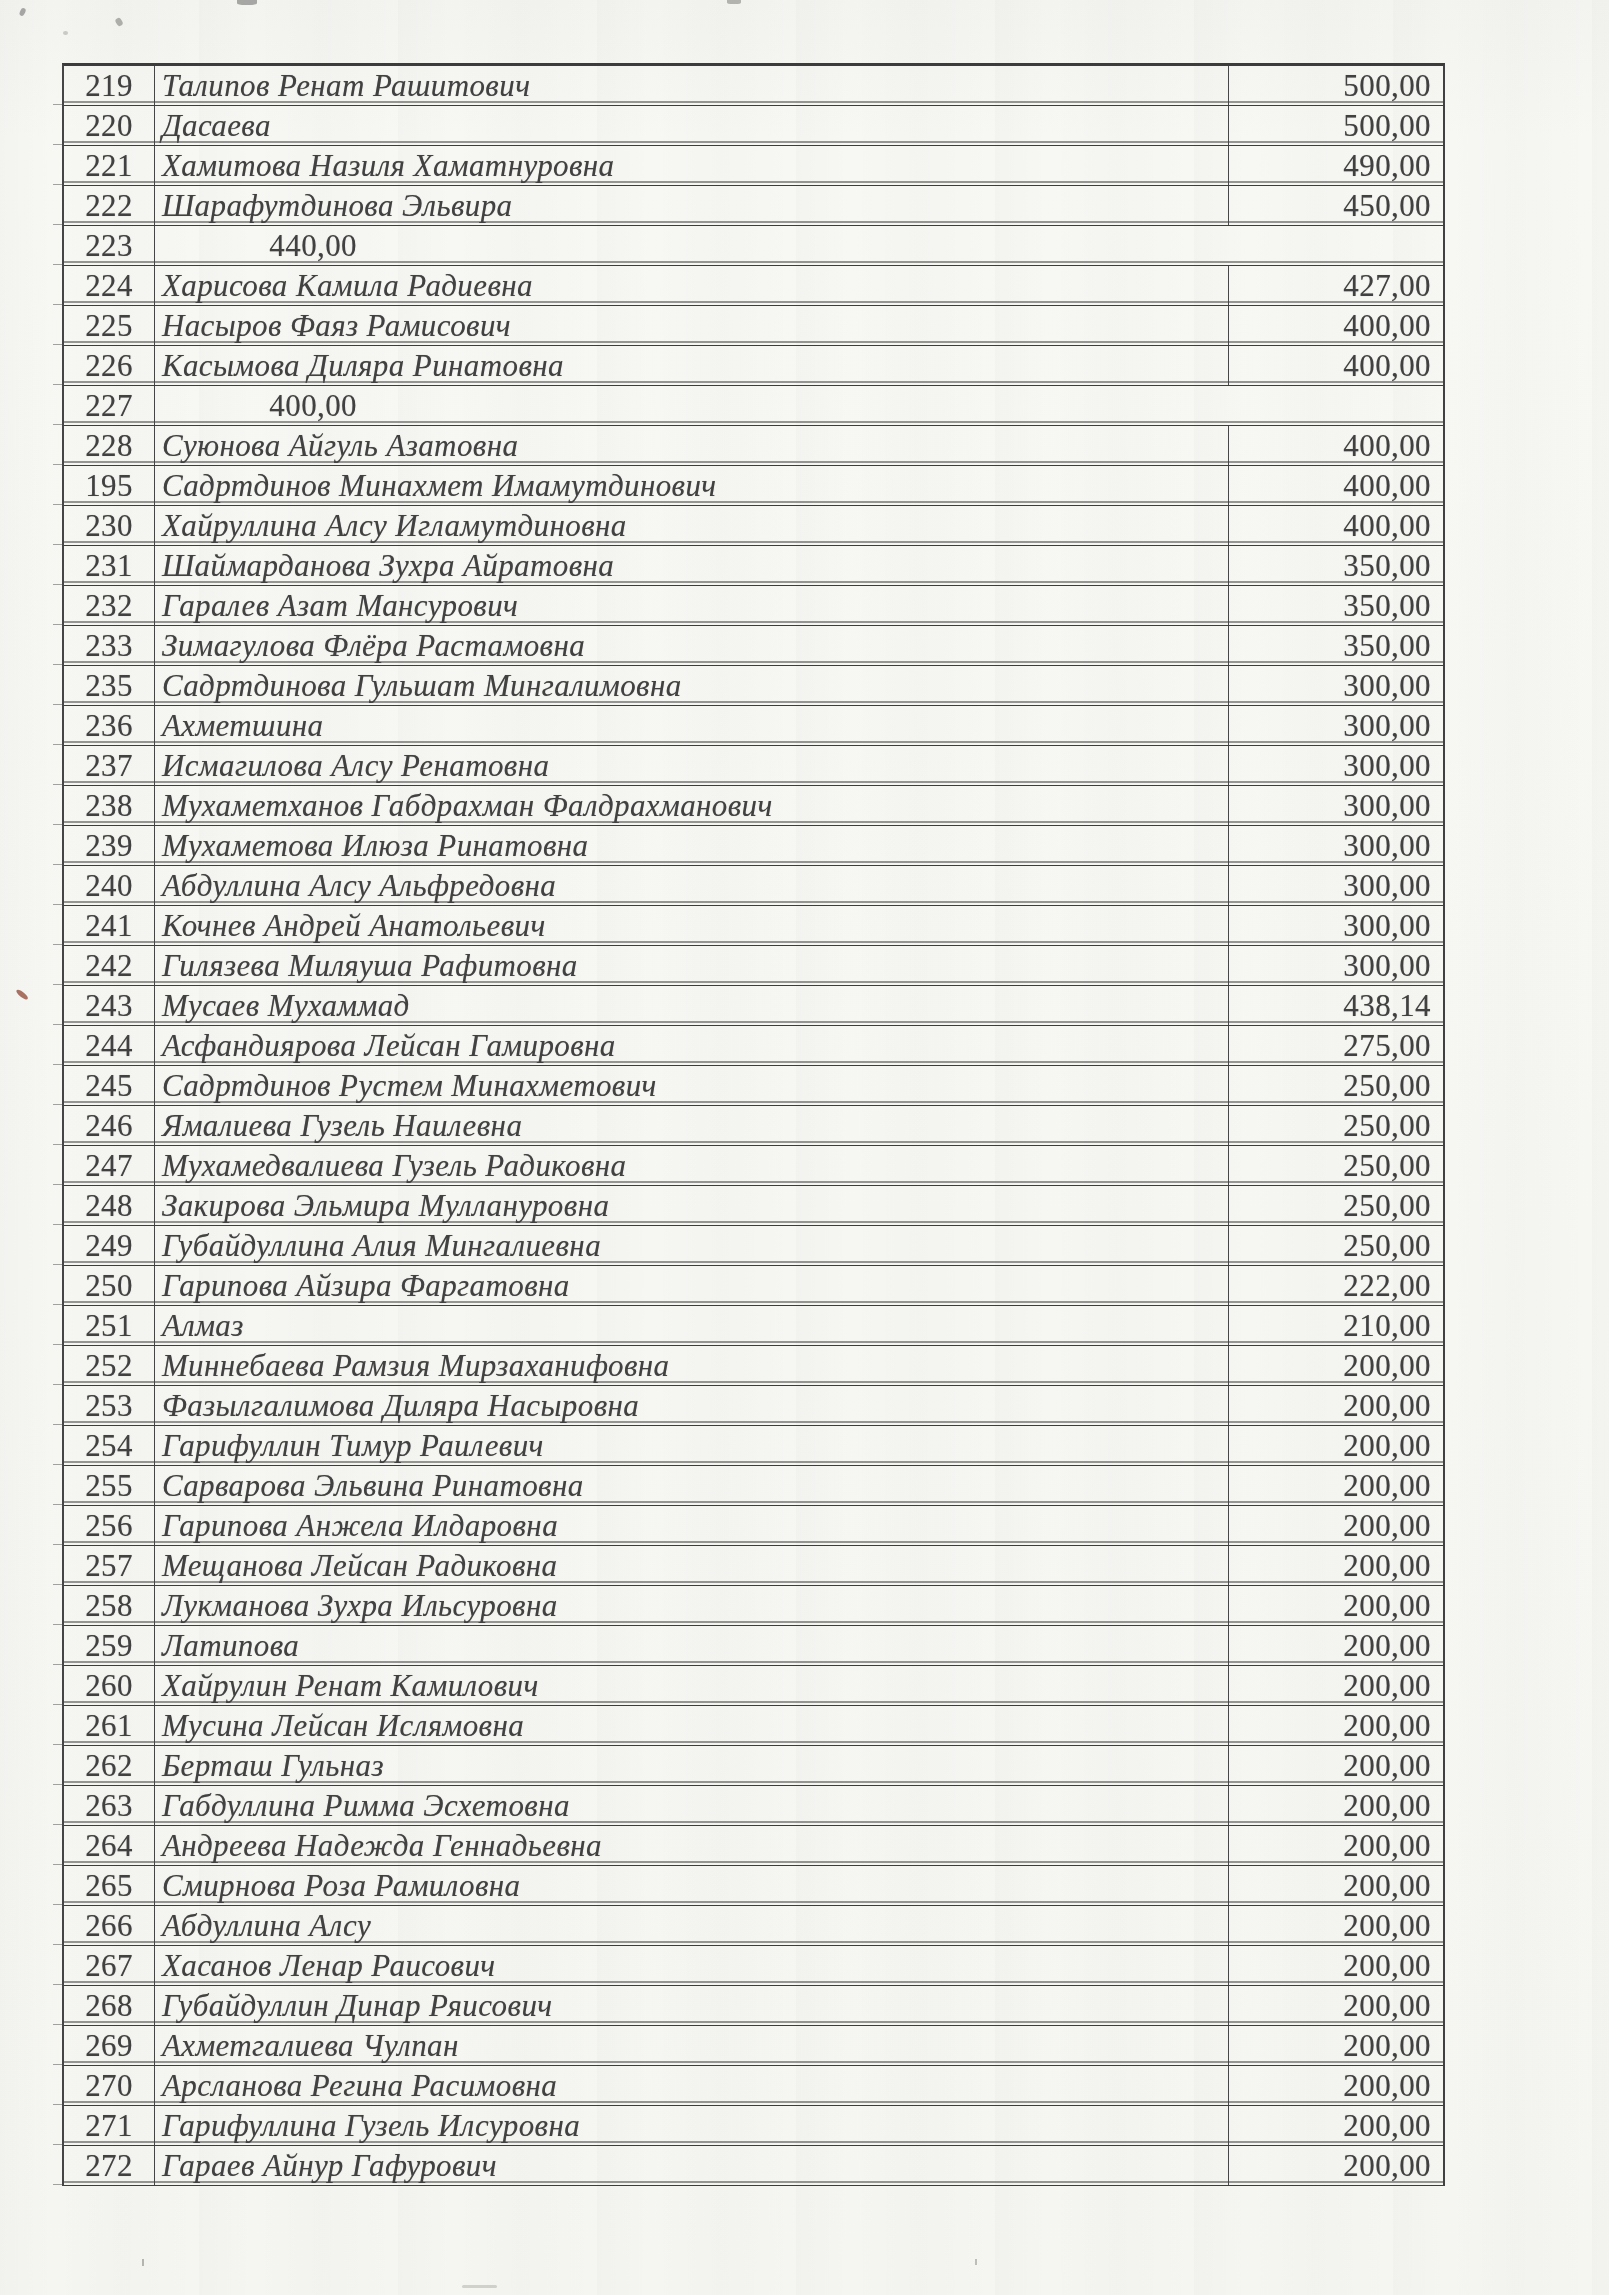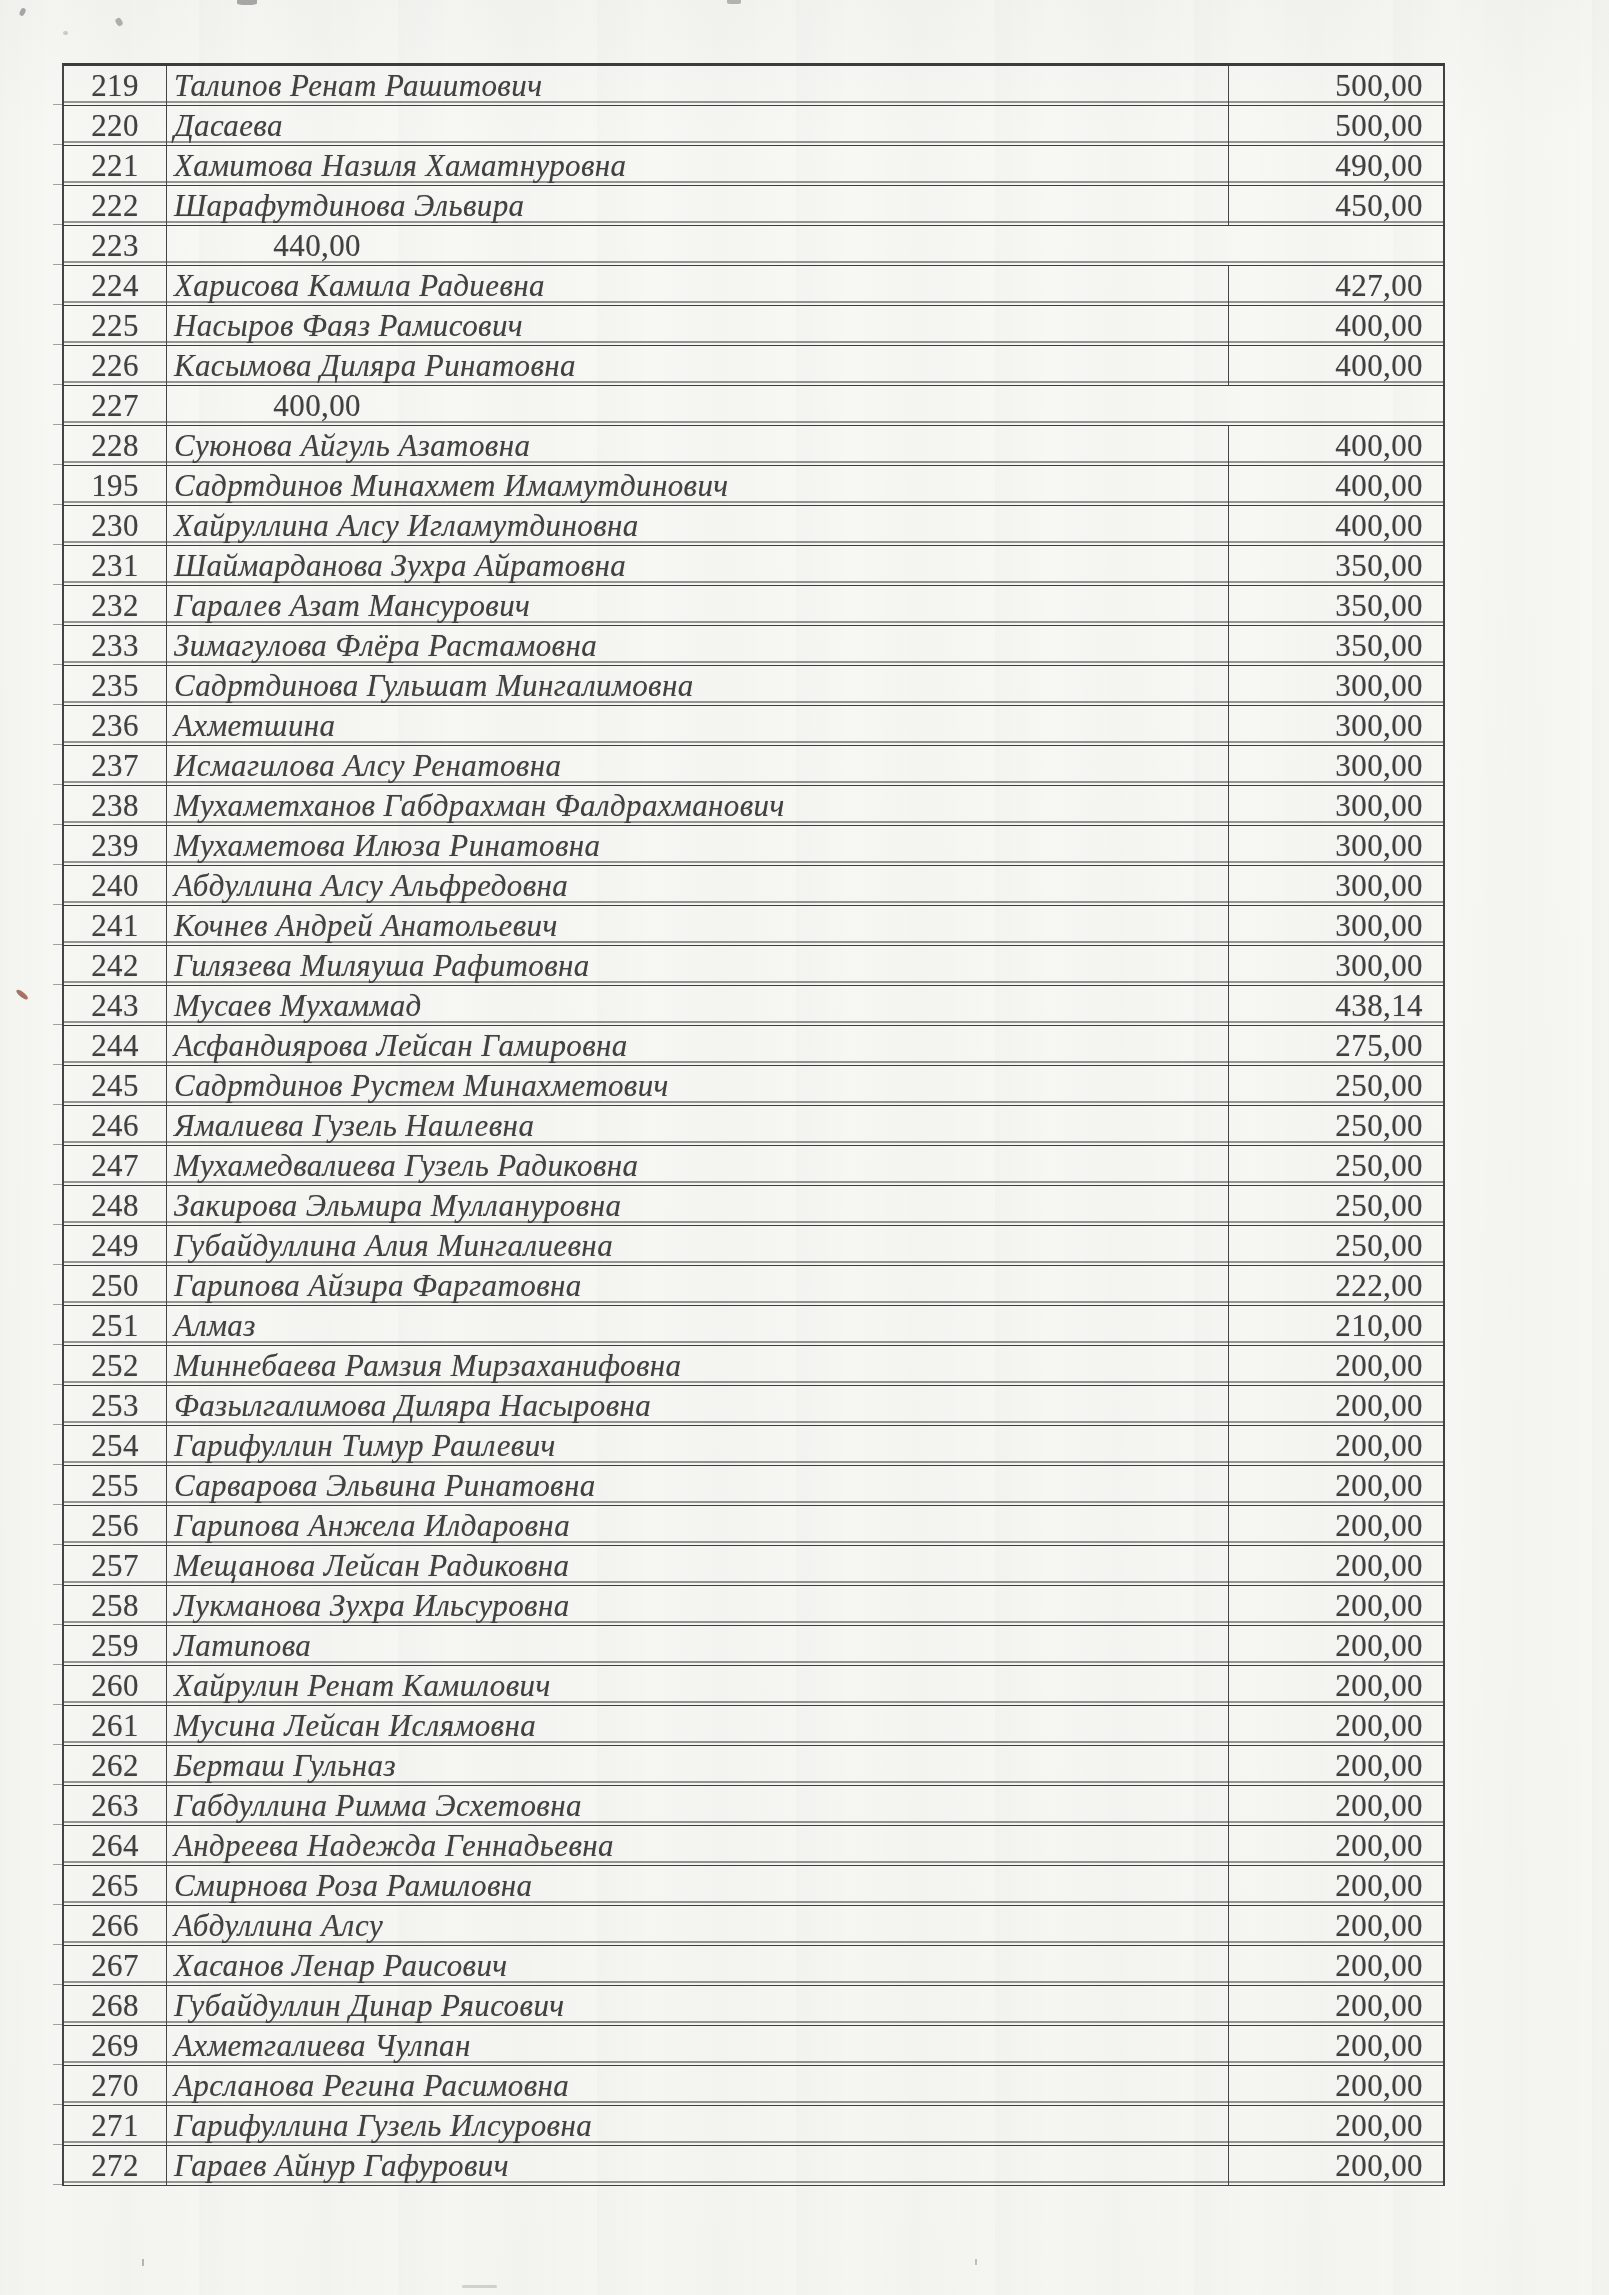--- a/index.html
+++ b/index.html
@@ -28,23 +28,23 @@
   .row::before{
     content:"";position:absolute;left:-10.7px;width:10.7px;bottom:0;height:1.5px;
     background:rgba(75,75,75,0.5);pointer-events:none;
   }
   .cell{
     box-sizing:border-box;display:flex;align-items:center;
     font-size:31px;color:#414141;letter-spacing:0.4px;
     text-shadow:0 0 0.8px rgba(70,70,70,0.45);
     white-space:nowrap;overflow:hidden;
   }
-  .cell.num{width:103px;justify-content:center;border-right:1.5px solid #454545;}
+  .cell.num{width:91px;justify-content:center;border-right:1.5px solid #454545;}
   .cell.name{flex:1;padding-left:6.9px;border-right:1.5px solid #474747;font-style:italic;}
-  .cell.amount{width:214px;justify-content:flex-end;padding-right:20px;}
+  .cell.amount{width:214px;justify-content:flex-end;padding-right:12px;}
   .speck{position:absolute;pointer-events:none;}
 </style>
 </head>
 <body>
 
 <div class="scan-table" id="scan-table">
   <div class="row">
     <div class="cell num">219</div>
     <div class="cell name">Талипов Ренат Рашитович</div>
     <div class="cell amount">500,00</div>

